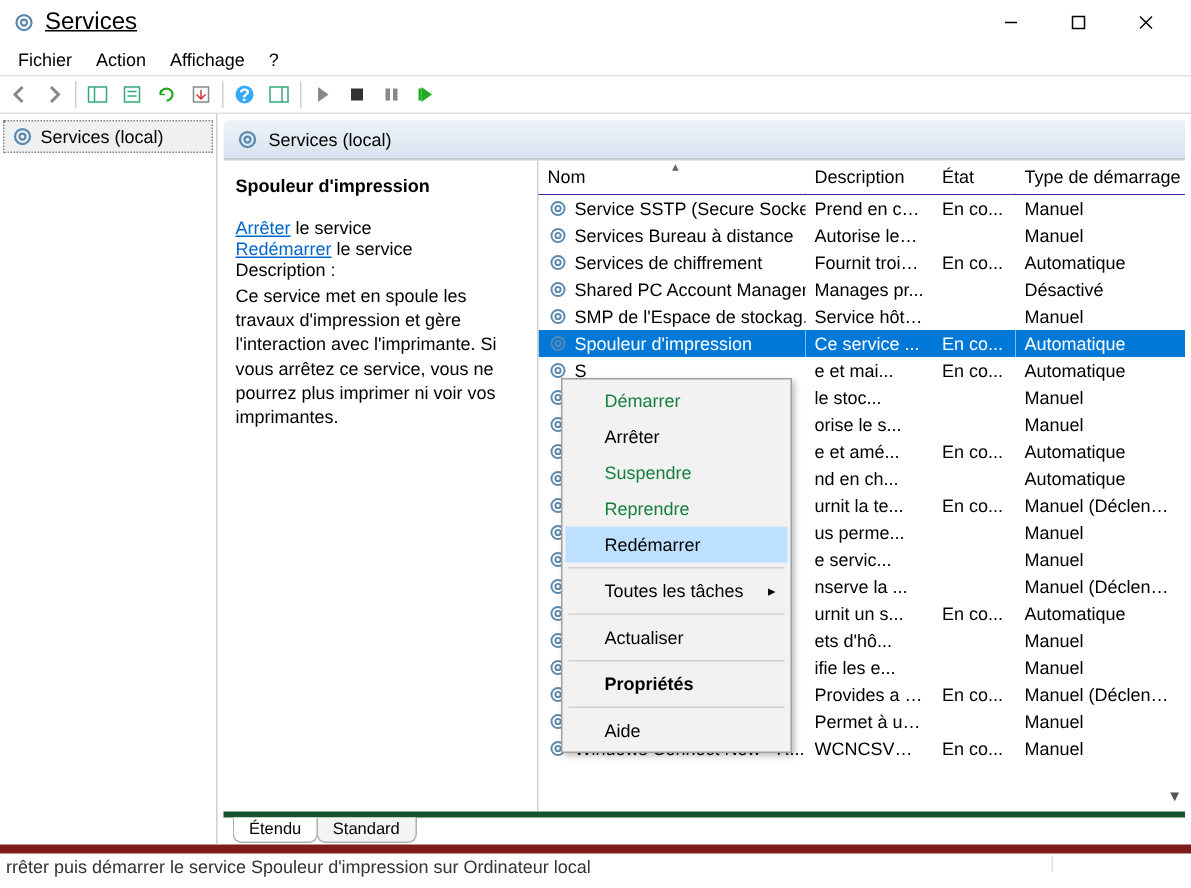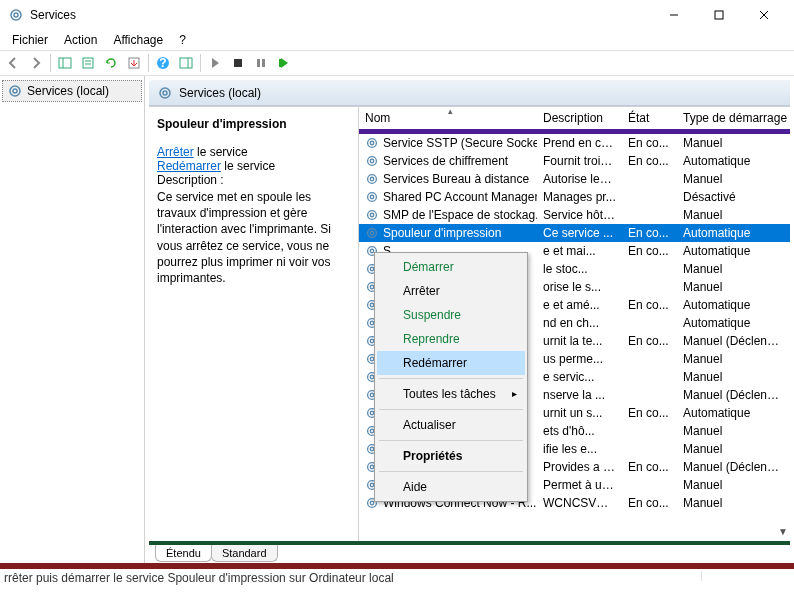--- a/index.html
+++ b/index.html
@@ -1,21 +1,21 @@
 <!DOCTYPE html>
 <html><head>
 <meta charset="utf-8">
 <style>
 * { box-sizing: border-box; margin: 0; padding: 0; font-family: "Segoe UI", Tahoma, sans-serif; font-size: 12px; }
 body { background: #fff; width: 794px; height: 592px; overflow: hidden; position: relative; }
 
 
 .titlebar { height: 30px; display: flex; align-items: center; padding: 0 8px; }
 .titlebar .ico { width: 16px; height: 16px; margin-right: 6px; }
-.titlebar .title { flex: 1; font-size: 12px; }
+.titlebar .title { flex: 1; font-size: 16px; text-decoration: underline; }
 .wctl { display: flex; }
 .wctl div { width: 45px; height: 28px; display: flex; align-items: center; justify-content: center; }
 .wctl svg { width: 10px; height: 10px; }
 
 
 .menubar { height: 20px; display: flex; align-items: center; padding: 0 4px; }
 .menubar span { padding: 2px 8px; }
 
 
 .toolbar { height: 26px; border-top: 1px solid #e0e0e0; border-bottom: 1px solid #e0e0e0; display: flex; align-items: center; padding: 0 2px; gap: 1px; }
@@ -35,21 +35,21 @@
 
 .split { flex: 1; display: flex; margin: 0 4px; border-top: 1px solid #d0d0d0; }
 .detail { width: 210px; padding: 10px 8px; border-right: 1px solid #d0d0d0; overflow: hidden; }
 .detail h3 { font-size: 12px; font-weight: bold; margin-bottom: 14px; }
 .detail a { color: #0066cc; text-decoration: underline; }
 .detail .desc-label { margin-bottom: 2px; }
 .detail .desc-text { line-height: 1.35; }
 
 .list { flex: 1; overflow: hidden; position: relative; }
 .list table { width: 100%; border-collapse: collapse; table-layout: fixed; }
-.list th { text-align: left; font-weight: normal; padding: 4px 6px; border-bottom: 5px solid #4c1d95; position: relative; background: #fff; white-space: nowrap; }
+.list th { text-align: left; font-weight: normal; padding: 4px 6px; border-bottom: 1px solid #4c1d95; position: relative; background: #fff; white-space: nowrap; }
 .list th .sort { font-size: 9px; position: absolute; left: 50%; top: -1px; color: #666; }
 .list td { padding: 2px 6px; white-space: nowrap; overflow: hidden; text-overflow: ellipsis; }
 .list tr.row td:first-child { display: flex; align-items: center; gap: 4px; }
 .list tr.sel td { background: #0078d7; color: #fff; }
 .scroll-ind { position: absolute; right: 2px; top: 4px; font-size: 10px; color: #555; }
 .scroll-ind2 { position: absolute; right: 2px; bottom: 4px; font-size: 10px; color: #555; }
 
 
 .gear { width: 14px; height: 14px; flex-shrink: 0; }
 
@@ -244,37 +244,37 @@
                 <td>Prend en ch...</td>
                 <td>En co...</td>
                 <td>Manuel</td>
               </tr>
               <tr class="row">
                 <td>
                   <svg class="gear" viewBox="0 0 16 16">
                     <circle cx="8" cy="8" r="5"></circle>
                     <circle cx="8" cy="8" r="2"></circle>
                   </svg>
+                  <span>Services Bureau à distance</span>
+                </td>
+                <td>Autorise les ...</td>
+                <td></td>
+                <td>Manuel</td>
+              </tr>
+              <tr class="row">
+                <td>
+                  <svg class="gear" viewBox="0 0 16 16">
+                    <circle cx="8" cy="8" r="5"></circle>
+                    <circle cx="8" cy="8" r="2"></circle>
+                  </svg>
                   <span>Services de chiffrement</span>
                 </td>
                 <td>Fournit trois...</td>
                 <td>En co...</td>
                 <td>Automatique</td>
-              </tr>
-              <tr class="row">
-                <td>
-                  <svg class="gear" viewBox="0 0 16 16">
-                    <circle cx="8" cy="8" r="5"></circle>
-                    <circle cx="8" cy="8" r="2"></circle>
-                  </svg>
-                  <span>Services Bureau à distance</span>
-                </td>
-                <td>Autorise les ...</td>
-                <td></td>
-                <td>Manuel</td>
               </tr>
               <tr class="row">
                 <td>
                   <svg class="gear" viewBox="0 0 16 16">
                     <circle cx="8" cy="8" r="5"></circle>
                     <circle cx="8" cy="8" r="2"></circle>
                   </svg>
                   <span>Shared PC Account Manager</span>
                 </td>
                 <td>Manages pr...</td>

